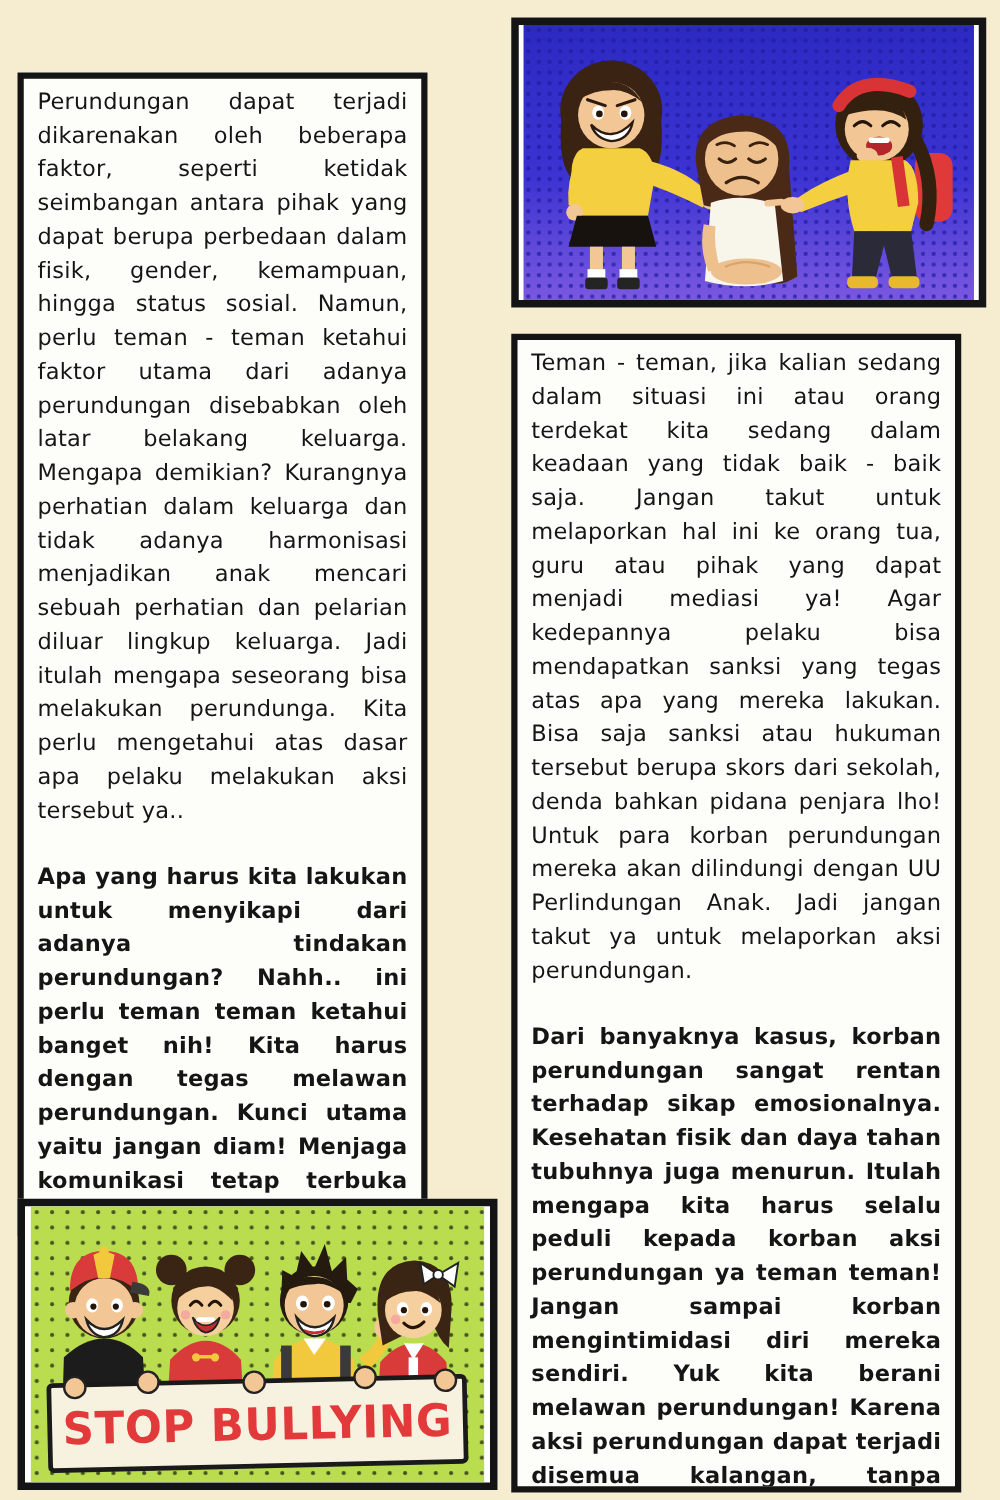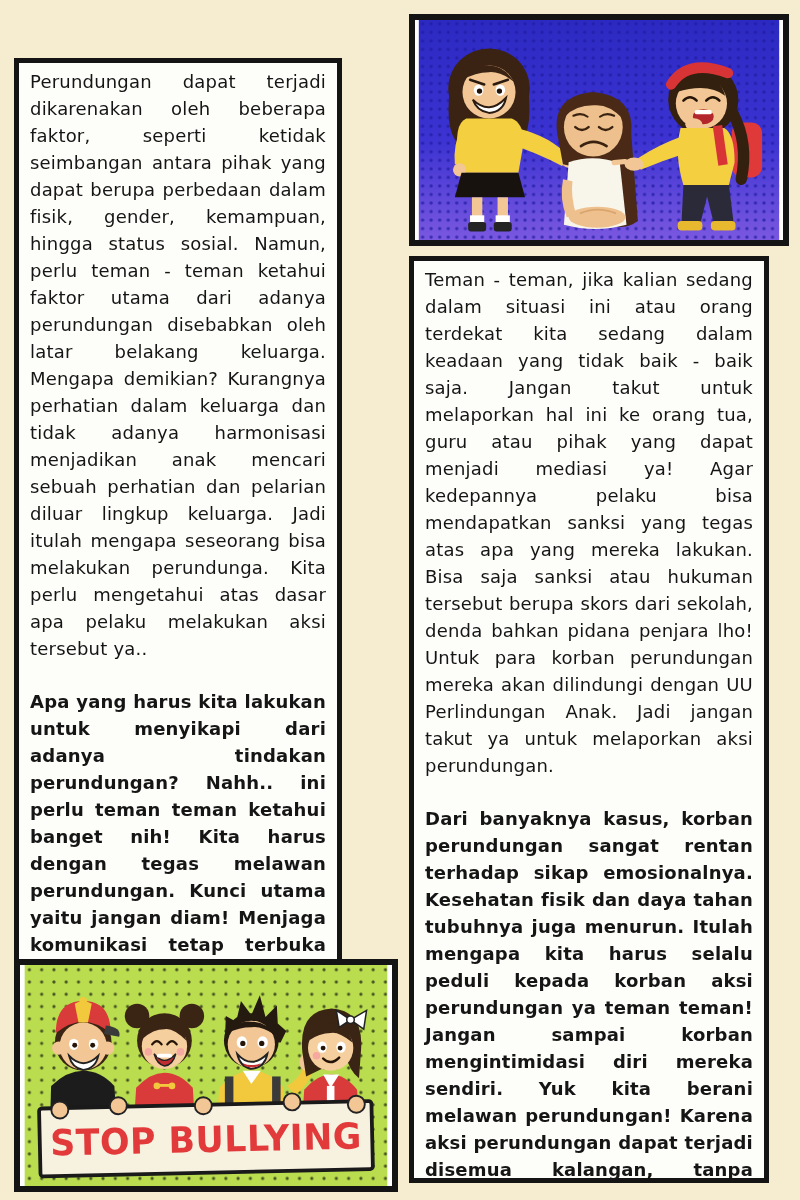--- a/index.html
+++ b/index.html
@@ -24,21 +24,21 @@
     font-size:18px;
     line-height:27px;
     color:#151515;
     text-align:justify;
     text-align-last:left;
     font-weight:500;
     letter-spacing:.2px;
   }
   .textbox p:last-child{margin-bottom:0;font-weight:bold;}
   .left-article{left:14px;top:14px;width:328px;height:931px;margin-top:44px;}
-  .right-article{left:409px;top:256px;width:360px;height:927px;}
+  .right-article{left:409px;top:267px;width:360px;height:927px;}
   .illus{
     position:absolute;
     border:6px solid #141414;
     box-sizing:border-box;
     margin:0;padding:0;
     overflow:hidden;
     background:#fff;
   }
   .bully-scene{left:409px;top:14px;width:380px;height:232px;}
   .stop-illus{left:14px;top:959px;width:384px;height:233px;}

